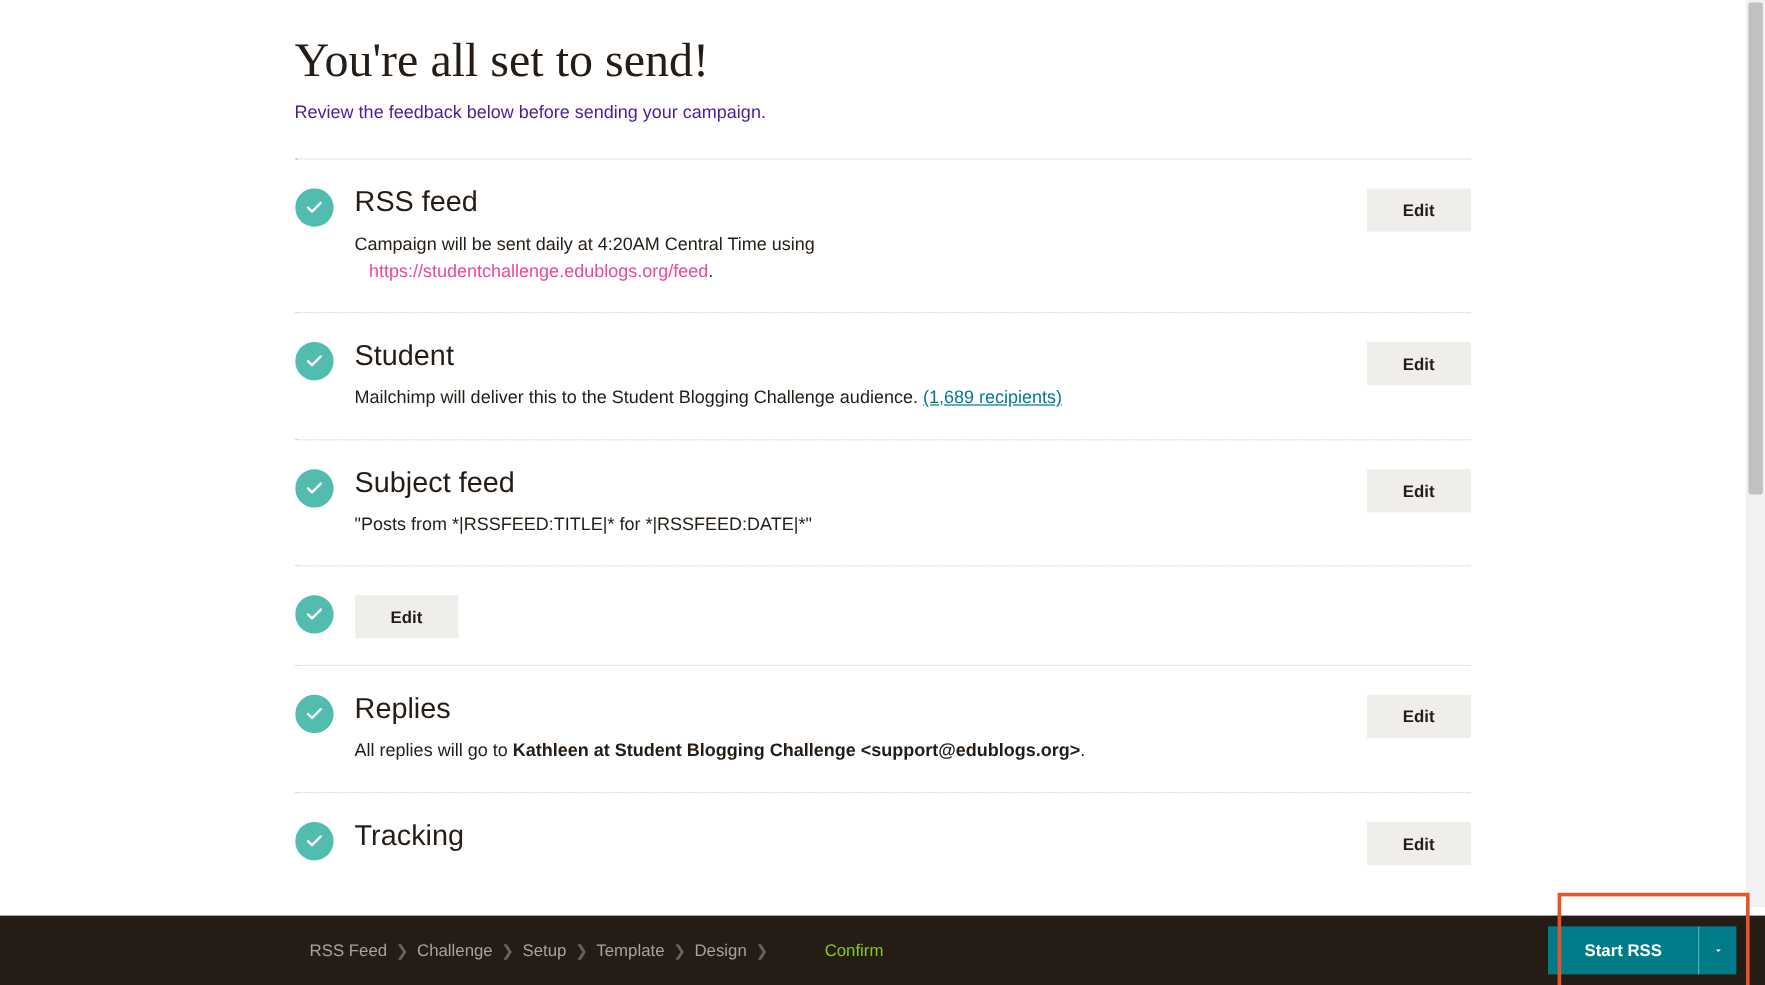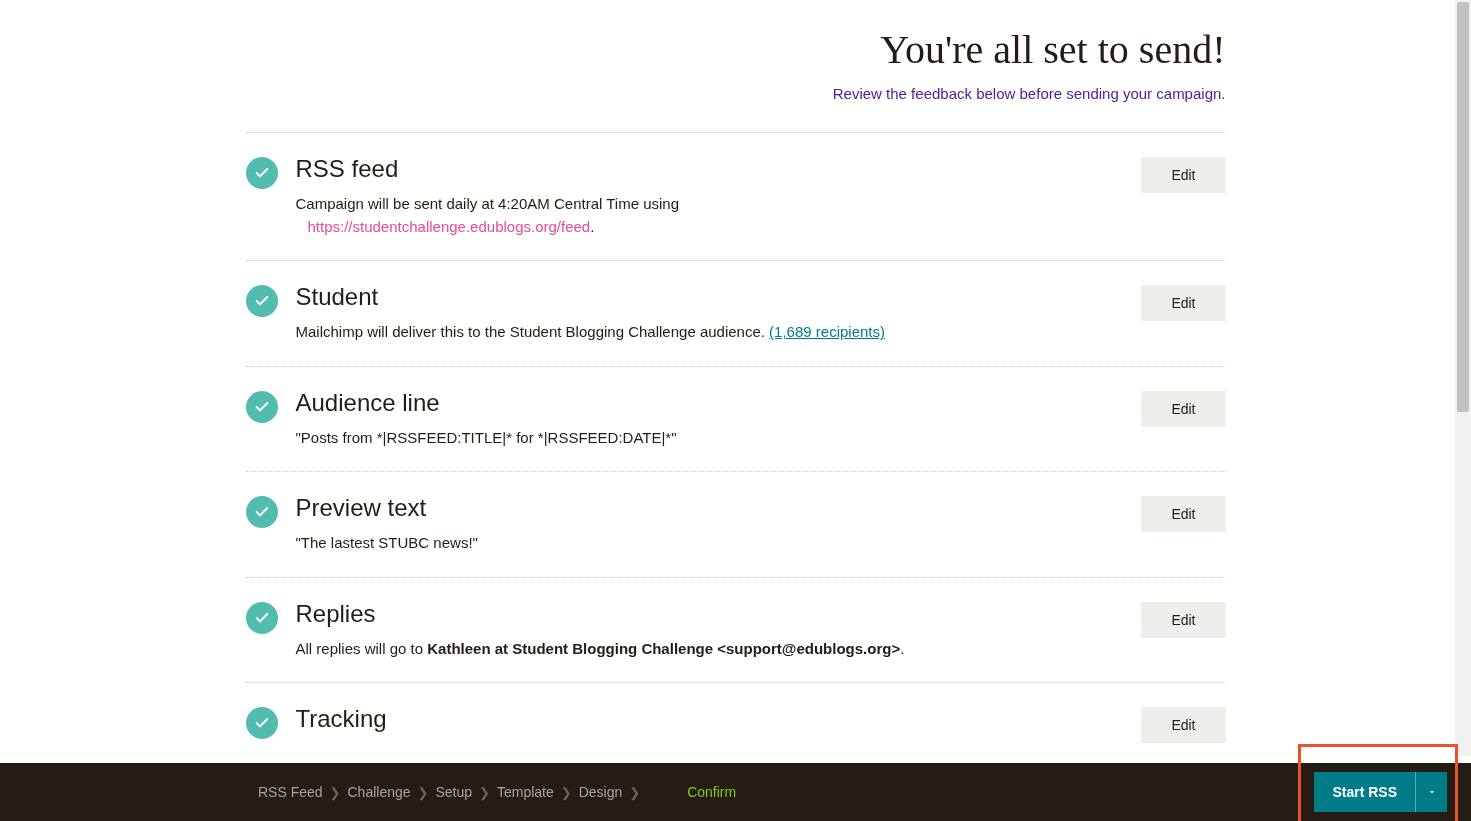--- a/index.html
+++ b/index.html
@@ -12,21 +12,21 @@
       overflow: hidden;
       position: relative;
     }
     .content-wrapper {
       width: 980px;
       margin: 0 auto;
       padding-top: 26px;
       height: 756px;
       overflow: hidden;
     }
-    .page-header { text-align: right; padding-bottom: 30px; }
+    .page-header { text-align: left; padding-bottom: 30px; }
     .page-title {
       font-family: Georgia, "Times New Roman", serif;
       font-size: 40px;
       font-weight: 400;
       color: #241c15;
       margin-bottom: 12px;
     }
     .page-subtitle { font-size: 15px; color: #4c1d95; }
     .section-divider {
       border: none;
@@ -62,21 +62,21 @@
       line-height: 1.5;
     }
     .link-teal { color: #ec4899; text-decoration: none; margin-left: 12px; }
     .link-underline { color: #007c89; text-decoration: underline; }
     .bold { font-weight: 600; }
     .edit-btn {
       background: #efeeea;
       border: none;
       color: #241c15;
       font-size: 14px;
-      font-weight: 400;
+      font-weight: 700;
       padding: 10px 30px;
       cursor: pointer;
       flex-shrink: 0;
       margin-top: 2px;
     }
     .bottom-bar {
       position: absolute;
       bottom: 0; left: 0; right: 0;
       height: 58px;
       background: #241c15;
@@ -105,21 +105,21 @@
       right: 24px;
       display: flex;
       height: 40px;
     }
     .start-btn {
       background: #007c89;
       color: #ffffff;
       border: none;
       font-size: 14px;
       font-weight: 600;
-      padding: 0 18px;
+      padding: 0 30px;
       cursor: pointer;
     }
     .start-dropdown {
       background: #007c89;
       color: #ffffff;
       border: none;
       border-left: 1px solid rgba(255,255,255,0.35);
       width: 32px;
       cursor: pointer;
       display: flex; align-items: center; justify-content: center;
@@ -197,36 +197,32 @@
   </div>
   <hr class="section-divider">
 
   <div class="section-row">
     <div class="status-icon">
       <svg viewBox="0 0 24 24" fill="none" stroke="#ffffff" stroke-width="3" stroke-linecap="round" stroke-linejoin="round">
           <polyline points="20 6 9 17 4 12"></polyline>
         </svg>
     </div>
     <div class="section-content">
-      <h2 class="section-title">Audience line</h2>
+      <h2 class="section-title">Subject feed</h2>
       <p class="section-desc">"Posts from *|RSSFEED:TITLE|* for *|RSSFEED:DATE|*"</p>
     </div>
     <button class="edit-btn">Edit</button>
   </div>
   <hr class="section-divider">
 
   <div class="section-row">
     <div class="status-icon">
       <svg viewBox="0 0 24 24" fill="none" stroke="#ffffff" stroke-width="3" stroke-linecap="round" stroke-linejoin="round">
           <polyline points="20 6 9 17 4 12"></polyline>
         </svg>
-    </div>
-    <div class="section-content">
-      <h2 class="section-title">Preview text</h2>
-      <p class="section-desc">"The lastest STUBC news!"</p>
     </div>
     <button class="edit-btn">Edit</button>
   </div>
   <hr class="section-divider">
 
   <div class="section-row">
     <div class="status-icon">
       <svg viewBox="0 0 24 24" fill="none" stroke="#ffffff" stroke-width="3" stroke-linecap="round" stroke-linejoin="round">
           <polyline points="20 6 9 17 4 12"></polyline>
         </svg>

